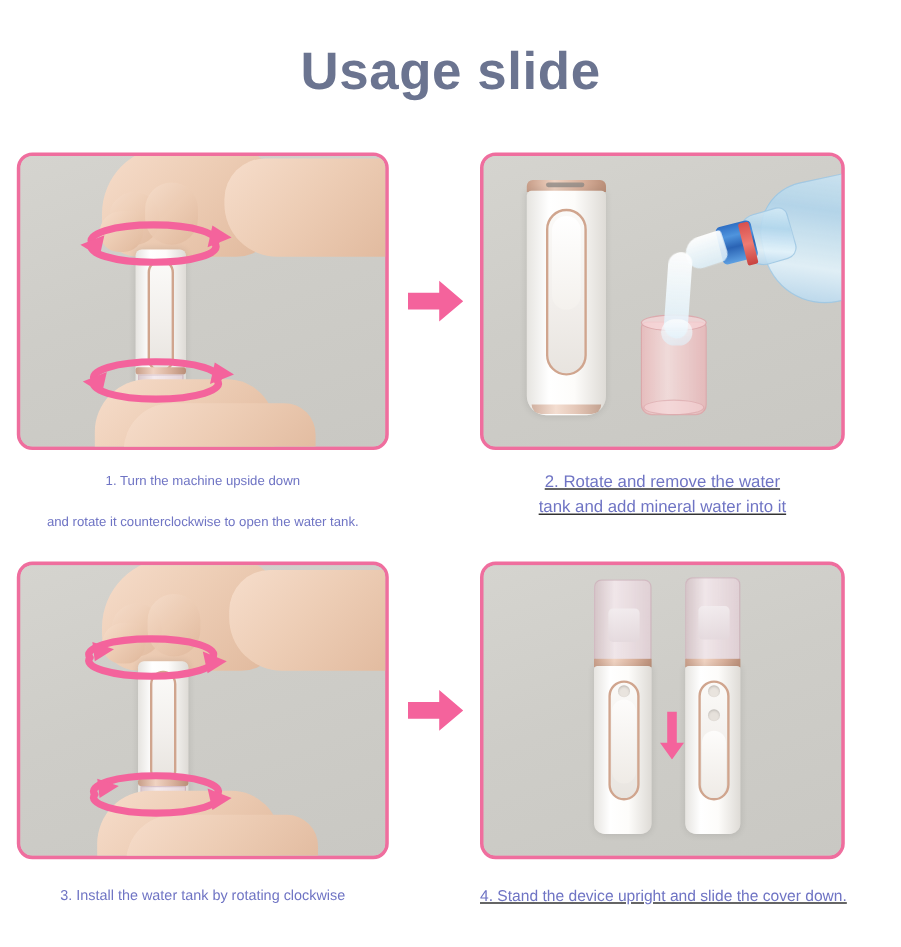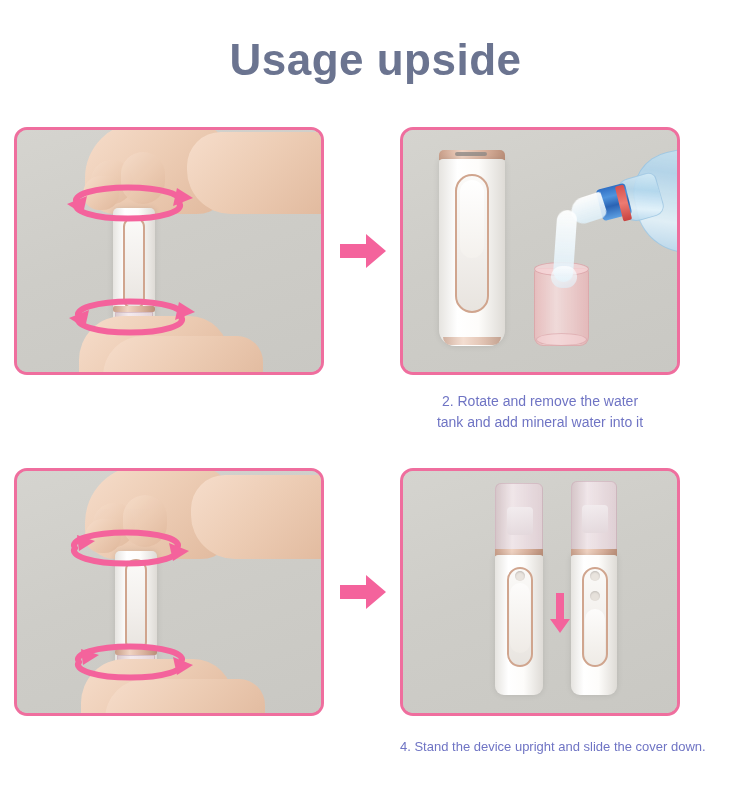--- a/index.html
+++ b/index.html
@@ -46,21 +46,21 @@
     position: relative;
     width: 751px;
     height: 340px;
   }
 
   .step-cell {
     position: absolute;
     top: 0;
   }
   .step-cell.left  { left: 14px;  width: 310px; }
-  .step-cell.right { left: 400px; width: 280px; }
+  .step-cell.right { left: 400px; width: 304px; text-decoration: underline; }
 
   
   .photo-panel {
     position: relative;
     width: 100%;
     height: 248px;
     border: 3px solid #ef6e9e;
     border-radius: 13px;
     background: #d0d0cb;
     overflow: hidden;
@@ -174,21 +174,21 @@
   .cap-2 .line2 { }
 
   .cap-3 { margin-top: 21px; font-size: 12px; }
   .cap-4 { margin-top: 21px; font-size: 13px; text-align: right; }
 </style>
 </head>
 <body>
 
 <div class="page">
 
-  <h1 class="page-title">Usage upside</h1>
+  <h1 class="page-title">Usage slide</h1>
 
   <div class="steps-grid">
 
     <div class="step-row">
 
       <div class="step-cell left">
         <div class="photo-panel">
           <div class="photo-inner">
 
             <div class="skin soft" style="left:68px;top:-8px;width:146px;height:92px;border-radius:56px 40px 34px 30px;"></div>
@@ -217,20 +217,24 @@
               <svg viewBox="0 0 140 38" width="140" height="38" aria-hidden="true">
                 <path d="M20 19 A 52 13 0 1 0 122 19 A 52 13 0 1 0 20 19" fill="none" stroke="#f4639c" stroke-width="6" stroke-linecap="round"></path>
                 <polygon points="120,4 136,14 116,22" fill="#f4639c"></polygon>
                 <polygon points="26,30 10,20 30,12" fill="#f4639c"></polygon>
               </svg>
             </div>
 
           </div>
         </div>
 
+        <div class="caption cap-1">
+          <span class="line line1">1. Turn the machine upside down</span>
+          <span class="line line2">and rotate it counterclockwise to open the water tank.</span>
+        </div>
       </div>
 
       <div class="connector-arrow">
         <svg viewBox="0 0 46 40" width="46" height="40" aria-hidden="true">
           <polygon points="0,13 26,13 26,3 46,20 26,37 26,27 0,27" fill="#f4639c"></polygon>
         </svg>
       </div>
 
       <div class="step-cell right">
         <div class="photo-panel">
@@ -299,20 +303,23 @@
               <svg viewBox="0 0 140 38" width="140" height="38" aria-hidden="true">
                 <path d="M20 19 A 52 13 0 1 0 122 19 A 52 13 0 1 0 20 19" fill="none" stroke="#f4639c" stroke-width="6" stroke-linecap="round"></path>
                 <polygon points="22,6 40,12 24,22" fill="#f4639c"></polygon>
                 <polygon points="118,32 134,22 114,14" fill="#f4639c"></polygon>
               </svg>
             </div>
 
           </div>
         </div>
 
+        <div class="caption cap-3">
+          <span class="line line1">3. Install the water tank by rotating clockwise</span>
+        </div>
       </div>
 
       <div class="connector-arrow">
         <svg viewBox="0 0 46 40" width="46" height="40" aria-hidden="true">
           <polygon points="0,13 26,13 26,3 46,20 26,37 26,27 0,27" fill="#f4639c"></polygon>
         </svg>
       </div>
 
       <div class="step-cell right">
         <div class="photo-panel">

